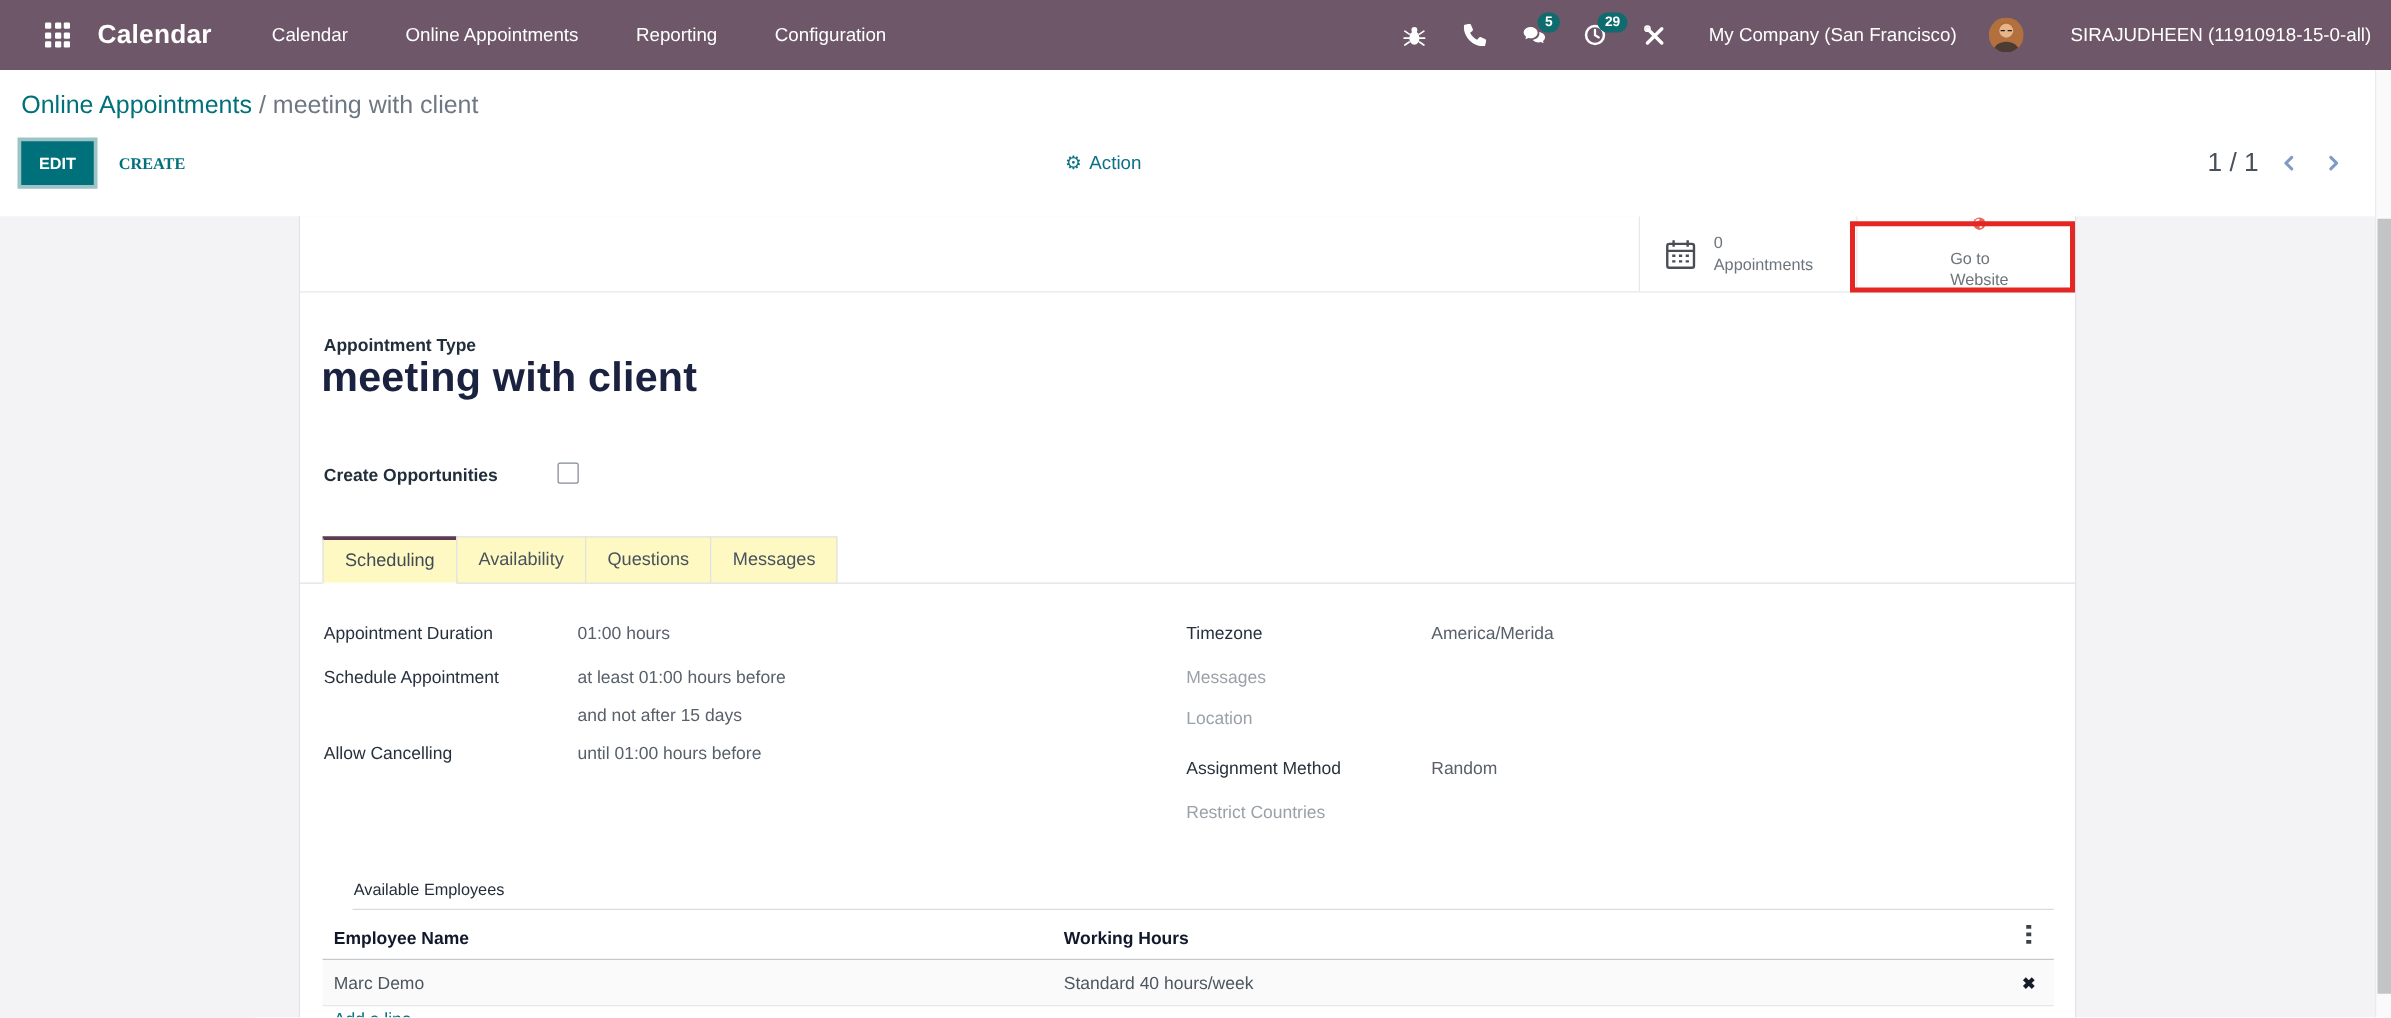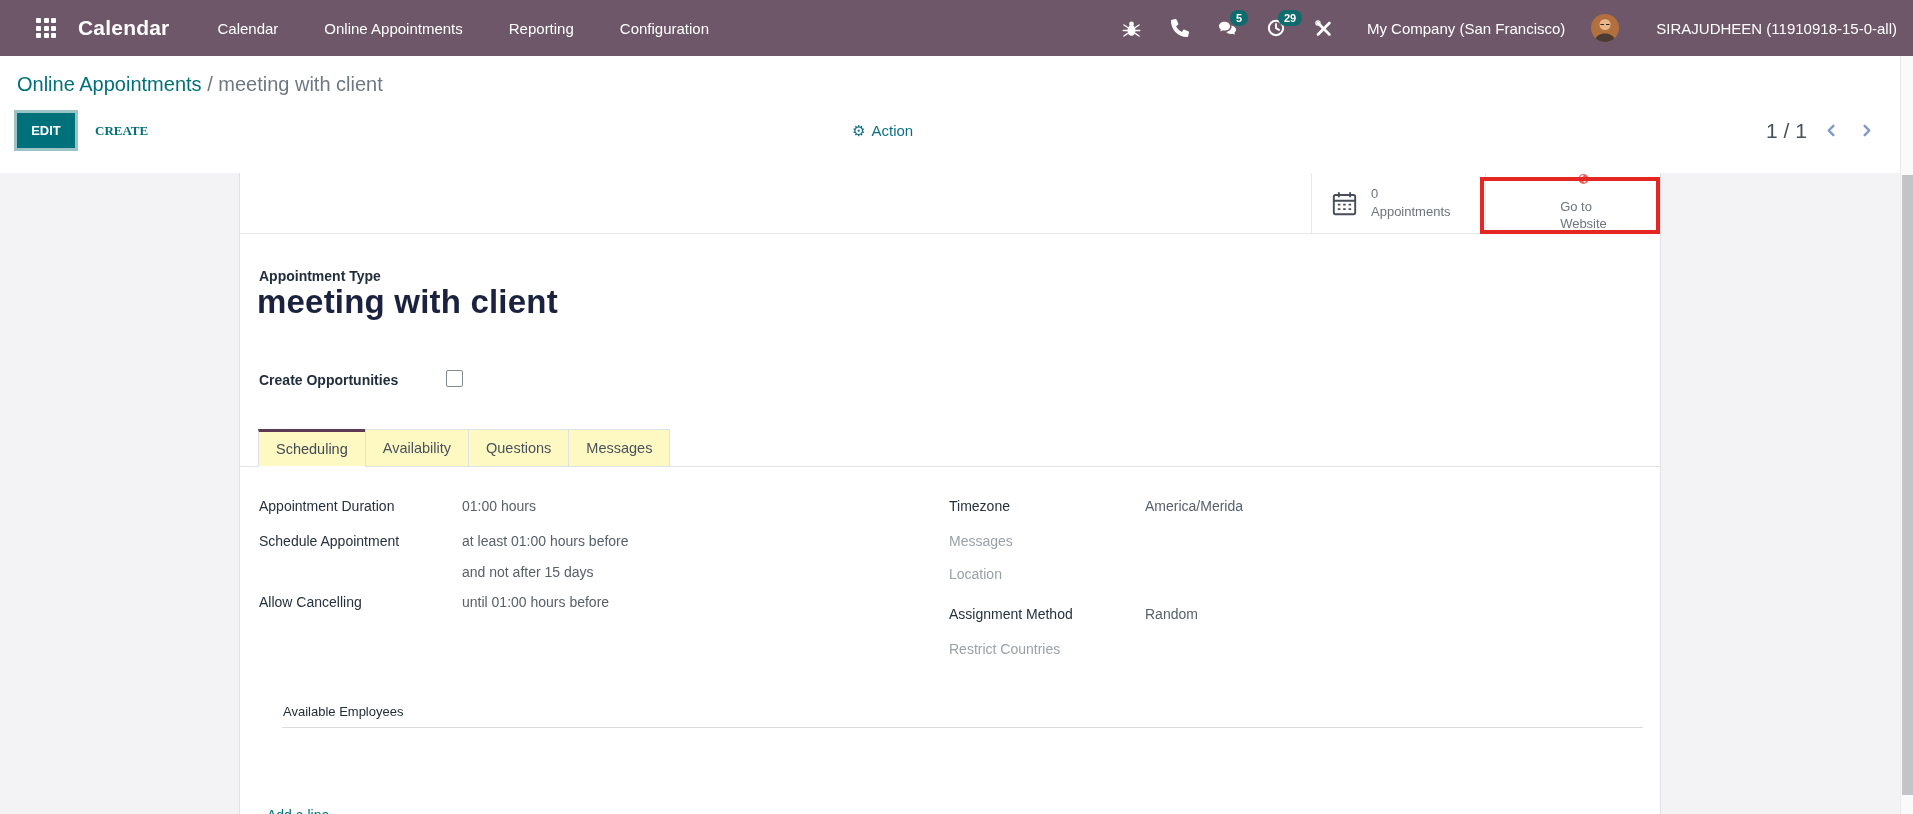--- a/index.html
+++ b/index.html
@@ -282,19 +282,39 @@
     <div class="frow rf" style="top:433px">
       <span class="flabel">Assignment Method</span>
       <span class="fvalue">Random</span>
     </div>
     <div class="frow rf" style="top:468px">
       <span class="flabel muted">Restrict Countries</span>
       <span class="fvalue"></span>
     </div>
 
     <div class="emp-head">Available Employees</div>
+    <div class="emp-table">
+      <div class="t-row t-head">
+        <div class="t-cell c1">Employee Name</div>
+        <div class="t-cell c2">Working Hours</div>
+        <div class="t-cell c3">
+          <span class="dots">
+              <i></i>
+              <i></i>
+              <i></i>
+            </span>
+        </div>
+      </div>
+      <div class="t-row t-body">
+        <div class="t-cell c1">Marc Demo</div>
+        <div class="t-cell c2">Standard 40 hours/week</div>
+        <div class="t-cell c3">
+          <span class="del-x">✖</span>
+        </div>
+      </div>
+    </div>
     <a class="add-line">Add a line</a>
   </div>
 </main>
 
 <div class="scrollbar">
   <div class="scroll-thumb"></div>
 </div>
 
 </body></html>

